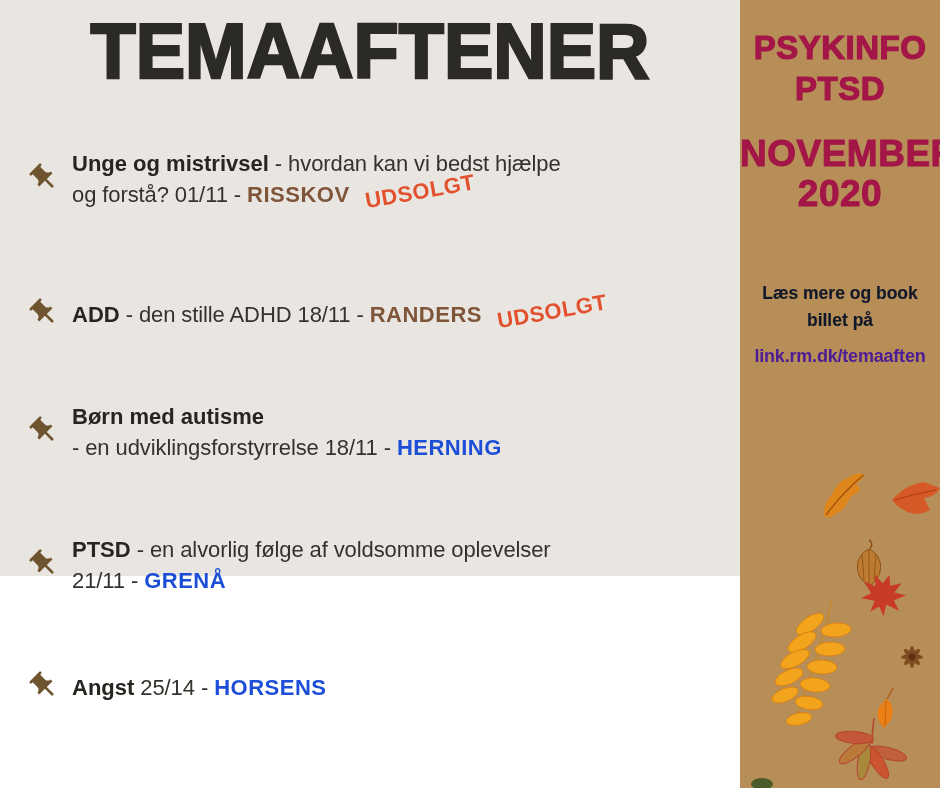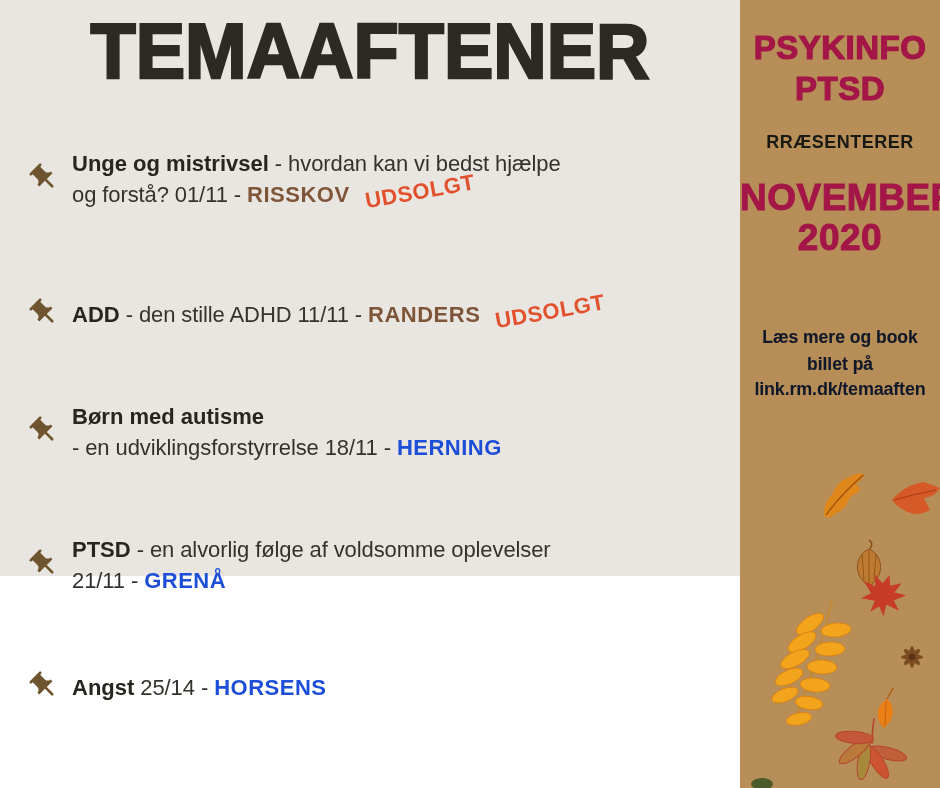--- a/index.html
+++ b/index.html
@@ -66,23 +66,23 @@
     color: #a31647; -webkit-text-stroke: 1px #a31647;
     letter-spacing: 0.5px;
   }
   .cta {
     margin-top: 66px;
     font-size: 17.5px; line-height: 27px;
     color: #0f172a; font-weight: bold;
     -webkit-text-stroke: 0.2px #2e2d27;
   }
   .link-text {
-    margin-top: 1px;
+    margin-top: 12px;
     font-size: 18px; font-weight: bold; letter-spacing: -0.2px;
-    color: #0f172a;
+    color: #4c1d95;
   }
   .leaf { position: absolute; }
 </style>
 </head>
 <body>
 
 <div class="poster">
 
   <div class="left-panel">
     <h1 class="poster-title">TEMAAFTENER</h1>
@@ -101,21 +101,21 @@
       </li>
 
       <li class="event" style="top:296px">
         <span class="pin">
           <svg width="32" height="32" viewBox="0 0 24 24">
               <g transform="rotate(-45 12 12)">
                 <path fill="#6f552f" d="M16 9V4h1c.55 0 1-.45 1-1s-.45-1-1-1H7c-.55 0-1 .45-1 1s.45 1 1 1h1v5c0 1.66-1.34 3-3 3v2h5.97v7l1 1 1-1v-7H19v-2c-1.66 0-3-1.34-3-3z"></path>
               </g>
             </svg>
         </span>
-        <p class="event-text"><b>ADD</b><span> - den stille ADHD 11/11 - </span><span class="loc loc-dark">RANDERS</span><span class="soldout">UDSOLGT</span></p>
+        <p class="event-text"><b>ADD</b><span> - den stille ADHD 18/11 - </span><span class="loc loc-dark">RANDERS</span><span class="soldout">UDSOLGT</span></p>
       </li>
 
       <li class="event" style="top:401px">
         <span class="pin">
           <svg width="32" height="32" viewBox="0 0 24 24">
               <g transform="rotate(-45 12 12)">
                 <path fill="#6f552f" d="M16 9V4h1c.55 0 1-.45 1-1s-.45-1-1-1H7c-.55 0-1 .45-1 1s.45 1 1 1h1v5c0 1.66-1.34 3-3 3v2h5.97v7l1 1 1-1v-7H19v-2c-1.66 0-3-1.34-3-3z"></path>
               </g>
             </svg>
         </span>
@@ -145,21 +145,20 @@
       </li>
 
     </ul>
   </div>
 
   <div class="sidebar">
     <div class="brand">
       <div>PSYKINFO</div>
       <div>PTSD</div>
     </div>
-    <div class="presents">RRÆSENTERER</div>
     <div class="month">
       <div>NOVEMBER</div>
       <div>2020</div>
     </div>
     <div class="cta">
       <div>Læs mere og book</div>
       <div>billet på</div>
     </div>
     <div class="link-text">link.rm.dk/temaaften</div>
 

